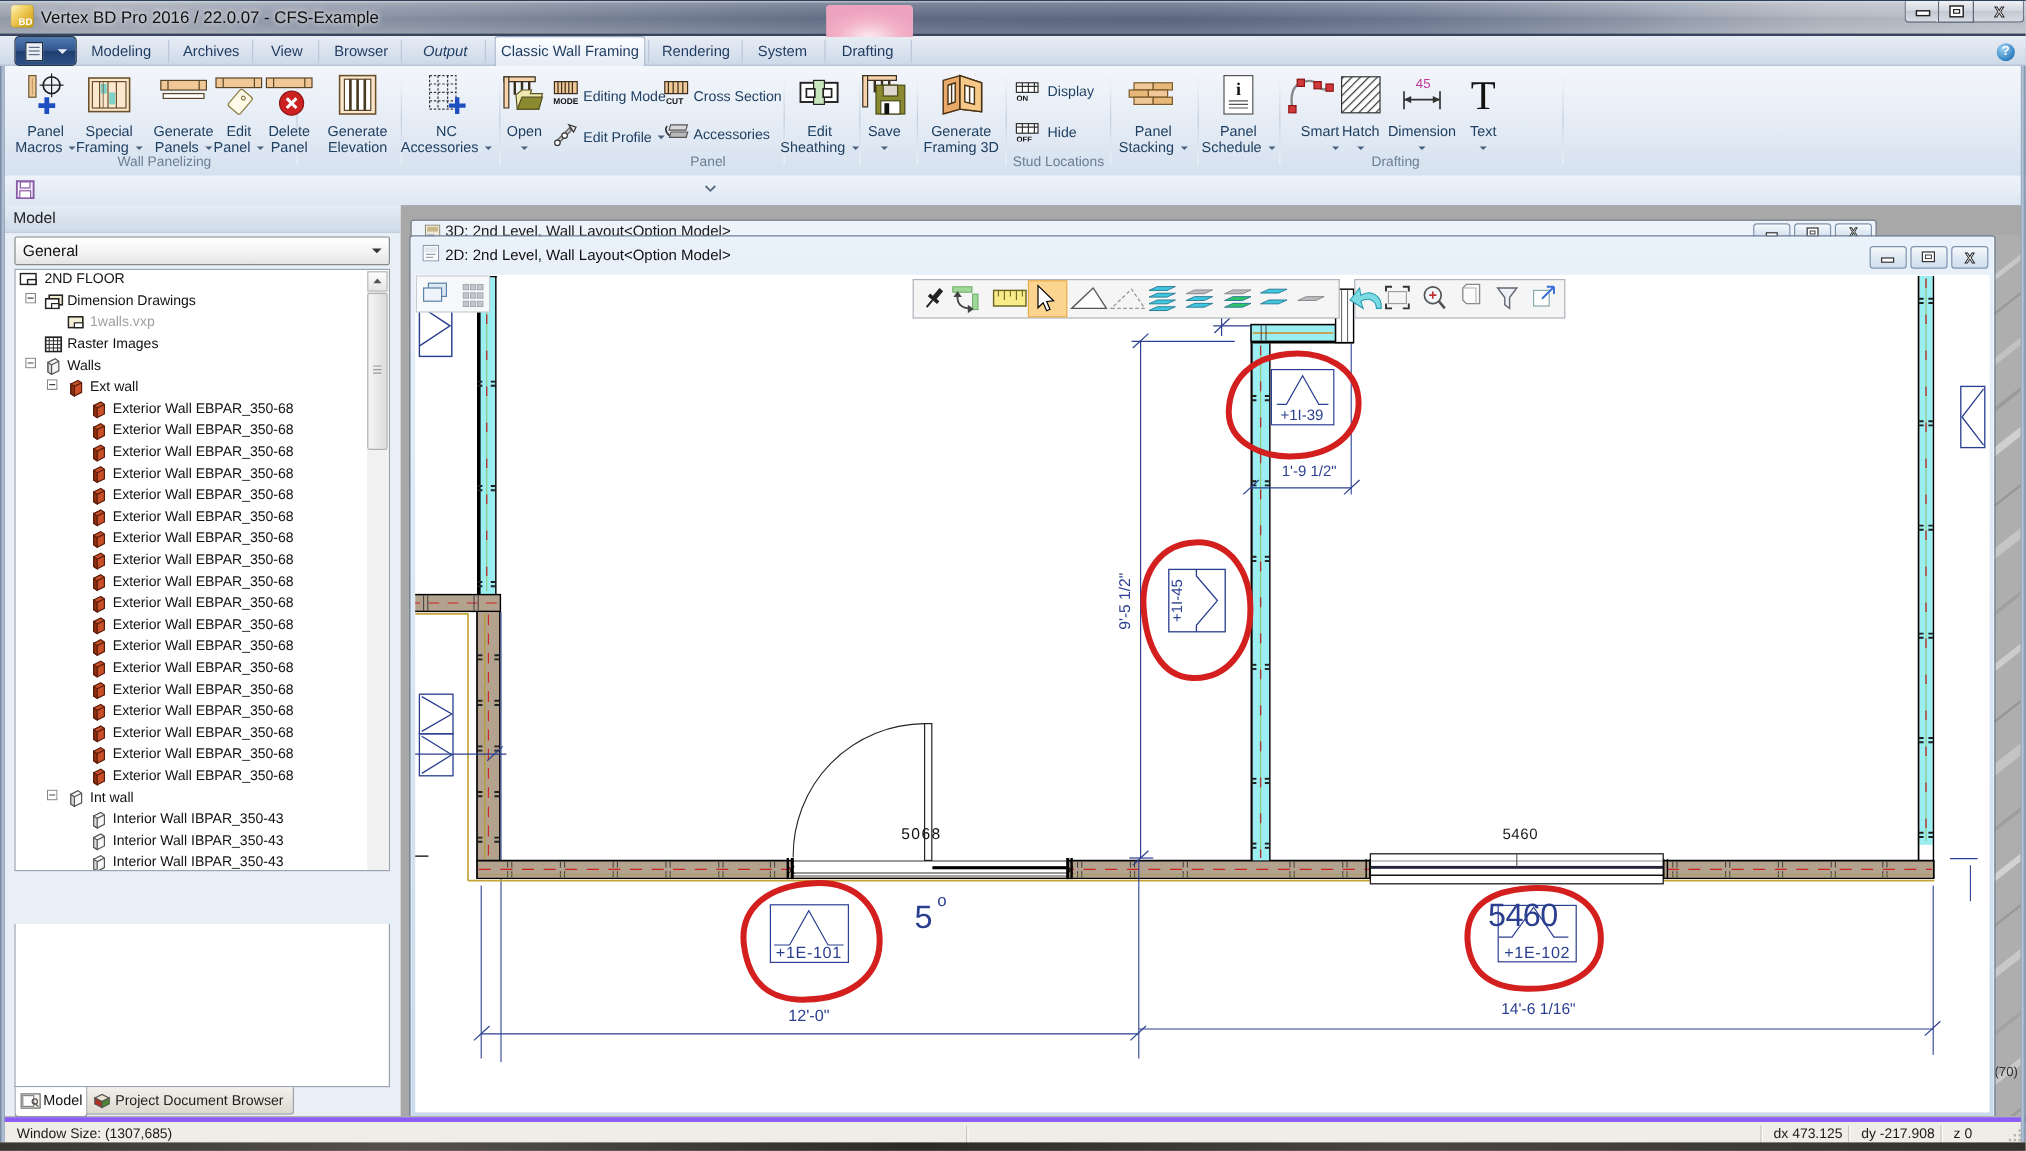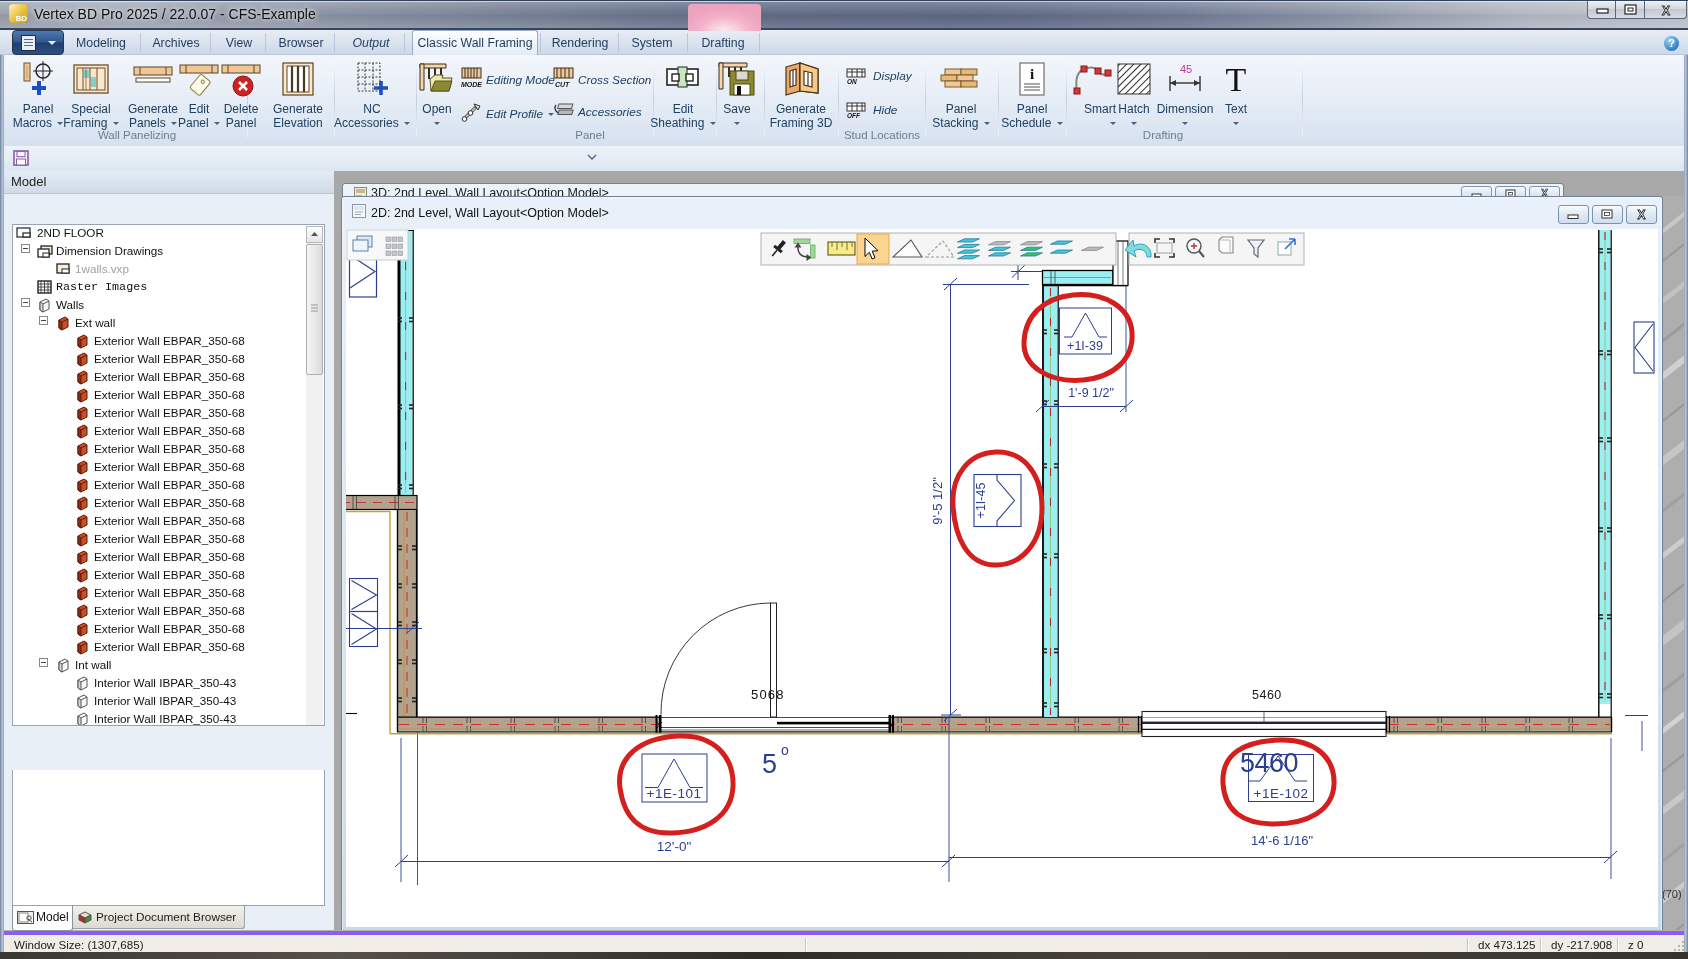--- a/index.html
+++ b/index.html
@@ -36,21 +36,21 @@
 #appbtn .arr{position:absolute;right:7px;top:10px;width:0;height:0;border:4px solid transparent;border-top-color:#e8eef6;}
 .tab{top:31px;height:24px;line-height:24px;font-size:12.3px;color:#1e3a5f;text-align:center;}
 .tab.active{background:linear-gradient(#fdfeff,#f0f4fa 50%,#e3ebf5);border:1px solid #9badc4;border-bottom:none;border-radius:3px 3px 0 0;color:#1e3a5f;}
 #helpbtn{left:1664px;top:36px;width:15px;height:15px;border-radius:50%;background:radial-gradient(circle at 35% 30%,#9fd4f5,#2f7fc1 70%,#1b5e9b);color:#fff;font-size:11px;font-weight:bold;text-align:center;line-height:15px;}
 
 #ribbon{left:0;top:55px;width:1688px;height:91px;background:linear-gradient(#f3f6fb 0%,#e9eff7 40%,#dfe8f3 70%,#d5e1ef 100%);border-bottom:1px solid #aebfd4;}
 .rsep{position:absolute;top:6px;height:76px;width:1px;background:linear-gradient(#f6f9fc,#c2cedf 50%,#f0f4fa);}
 .glabel{position:absolute;top:74px;height:14px;font-size:11.5px;color:#6c7e95;text-align:center;}
 .rbtn{position:absolute;top:4px;text-align:center;font-size:12px;color:#204062;line-height:14px;}
 .rbtn .ric{display:block;margin:2px auto 3px;}
-.srow{position:absolute;font-size:11.8px;color:#204062;white-space:nowrap;font-style:italic;}
+.srow{position:absolute;font-size:11.8px;color:#204062;white-space:nowrap;}
 .srow svg{vertical-align:-4px;margin-right:4px;} 
 .da{display:inline-block;width:0;height:0;border:3.5px solid transparent;border-top-color:#4a617c;vertical-align:-1px;margin-left:2px;}
 
 #quickrow{left:0;top:146px;width:1688px;height:25px;background:linear-gradient(#eef3f9,#dde7f2);border-bottom:1px solid #c0cddd;}
 
 #leftpanel{left:4px;top:171px;width:330px;height:760px;background:#e9eff7;}
 #modelhdr{left:0;top:0;width:330px;height:23px;background:linear-gradient(#e4ecf5,#cfdbe8);border-bottom:1px solid #b9c6d6;font-size:13px;color:#222;line-height:22px;padding-left:7px;box-sizing:border-box;}
 #combo{left:8px;top:26px;width:313px;height:24px;background:linear-gradient(#ffffff,#f2f2f2 60%,#e4e4e6);border:1px solid #8b8b8b;border-radius:2px;font-size:13px;color:#111;line-height:22px;padding-left:6px;box-sizing:border-box;}
 #combo .ca{position:absolute;right:6px;top:9px;width:0;height:0;border:4.5px solid transparent;border-top-color:#333;}
 #tree{left:8px;top:53px;width:313px;height:502px;background:#fff;border:1px solid #9aa4b0;box-sizing:border-box;overflow:hidden;font-size:11.7px;color:#111;}
@@ -76,21 +76,21 @@
 #sb70{position:absolute;left:1328px;top:717px;font-size:11px;color:#333;}
 </style>
 </head>
 <body>
 
 <div id="titlebar" class="abs"></div>
 <div id="pinkglow" class="abs"></div>
 <div id="appicon" class="abs">
     <span>BD</span>
   </div>
-<div id="apptitle" class="abs">Vertex BD Pro 2025 / 22.0.07 - CFS-Example</div>
+<div id="apptitle" class="abs">Vertex BD Pro 2016 / 22.0.07 - CFS-Example</div>
 <div id="titlebtns" class="abs winbtns">
  <div class="winbtn">
       <svg width="29" height="18">
         <rect x="9" y="8" width="11" height="4" fill="#fff" stroke="#222" stroke-width="1.2"></rect>
       </svg>
     </div>
  <div class="winbtn">
       <svg width="29" height="18">
         <rect x="9" y="4" width="11" height="9" fill="#fff" stroke="#222" stroke-width="1.2"></rect>
         <rect x="12" y="7" width="5" height="3" fill="#fff" stroke="#222"></rect>
@@ -368,20 +368,21 @@
       <rect x="4" y="1.6" width="8" height="5" fill="#fff" stroke="#8a5ca8"></rect>
       <rect x="3.5" y="9" width="9" height="6" fill="#fff" stroke="#8a5ca8"></rect>
     </svg>
  <svg width="10" height="8" style="position:absolute;left:587px;top:8px">
       <path d="M1 1 L5 5 L9 1" stroke="#56697f" stroke-width="1.5" fill="none"></path>
     </svg>
 </div>
 
 <div id="leftpanel" class="abs">
  <div id="modelhdr" class="abs">Model</div>
+ <div id="combo" class="abs">General<span class="ca"></span></div>
  <div id="tree" class="abs">
 <div class="ti" style="left:0;top:-1px;width:295px;">
         <svg style="left:3px" width="16" height="14">
           <rect x="1" y="2" width="13" height="9" fill="#fff" stroke="#222" stroke-width="1.2"></rect>
           <rect x="7" y="7" width="7" height="4" fill="#fff" stroke="#222" stroke-width="1.2"></rect>
         </svg>
         <span style="position:absolute;left:24px;color:#111">2ND FLOOR</span>
       </div>
 <div class="ti" style="left:0;top:17px;width:295px;">
         <svg style="left:8px" width="9" height="9">
@@ -395,21 +396,21 @@
         </svg>
         <span style="position:absolute;left:43px;color:#111">Dimension Drawings</span>
       </div>
 <div class="ti" style="left:0;top:35px;width:295px;">
         <svg style="left:43px" width="16" height="14">
           <rect x="1" y="2" width="12" height="9" fill="#f7eed6" stroke="#222" stroke-width="1.3"></rect>
           <rect x="6" y="7" width="7" height="4" fill="#fff" stroke="#222"></rect>
         </svg>
         <span style="position:absolute;left:62px;color:#a0a0a0">1walls.vxp</span>
       </div>
-<div class="ti" style="left:0;top:53px;width:295px;font-family:Liberation Mono, monospace;">
+<div class="ti" style="left:0;top:53px;width:295px;">
         <svg style="left:24px" width="16" height="14">
           <rect x="1" y="1" width="13" height="12" fill="#fff" stroke="#222" stroke-width="1.4"></rect>
           <path d="M1 4h13M1 7h13M1 10h13M4 1v12M7.5 1v12M11 1v12" stroke="#222" stroke-width=".8"></path>
         </svg>
         <span style="position:absolute;left:43px;color:#111">Raster Images</span>
       </div>
 <div class="ti" style="left:0;top:71px;width:295px;">
         <svg style="left:8px" width="9" height="9">
           <rect x="0.5" y="0.5" width="8" height="8" fill="#fff" stroke="#888"></rect>
           <line x1="2" y1="4.5" x2="7" y2="4.5" stroke="#444"></line>

